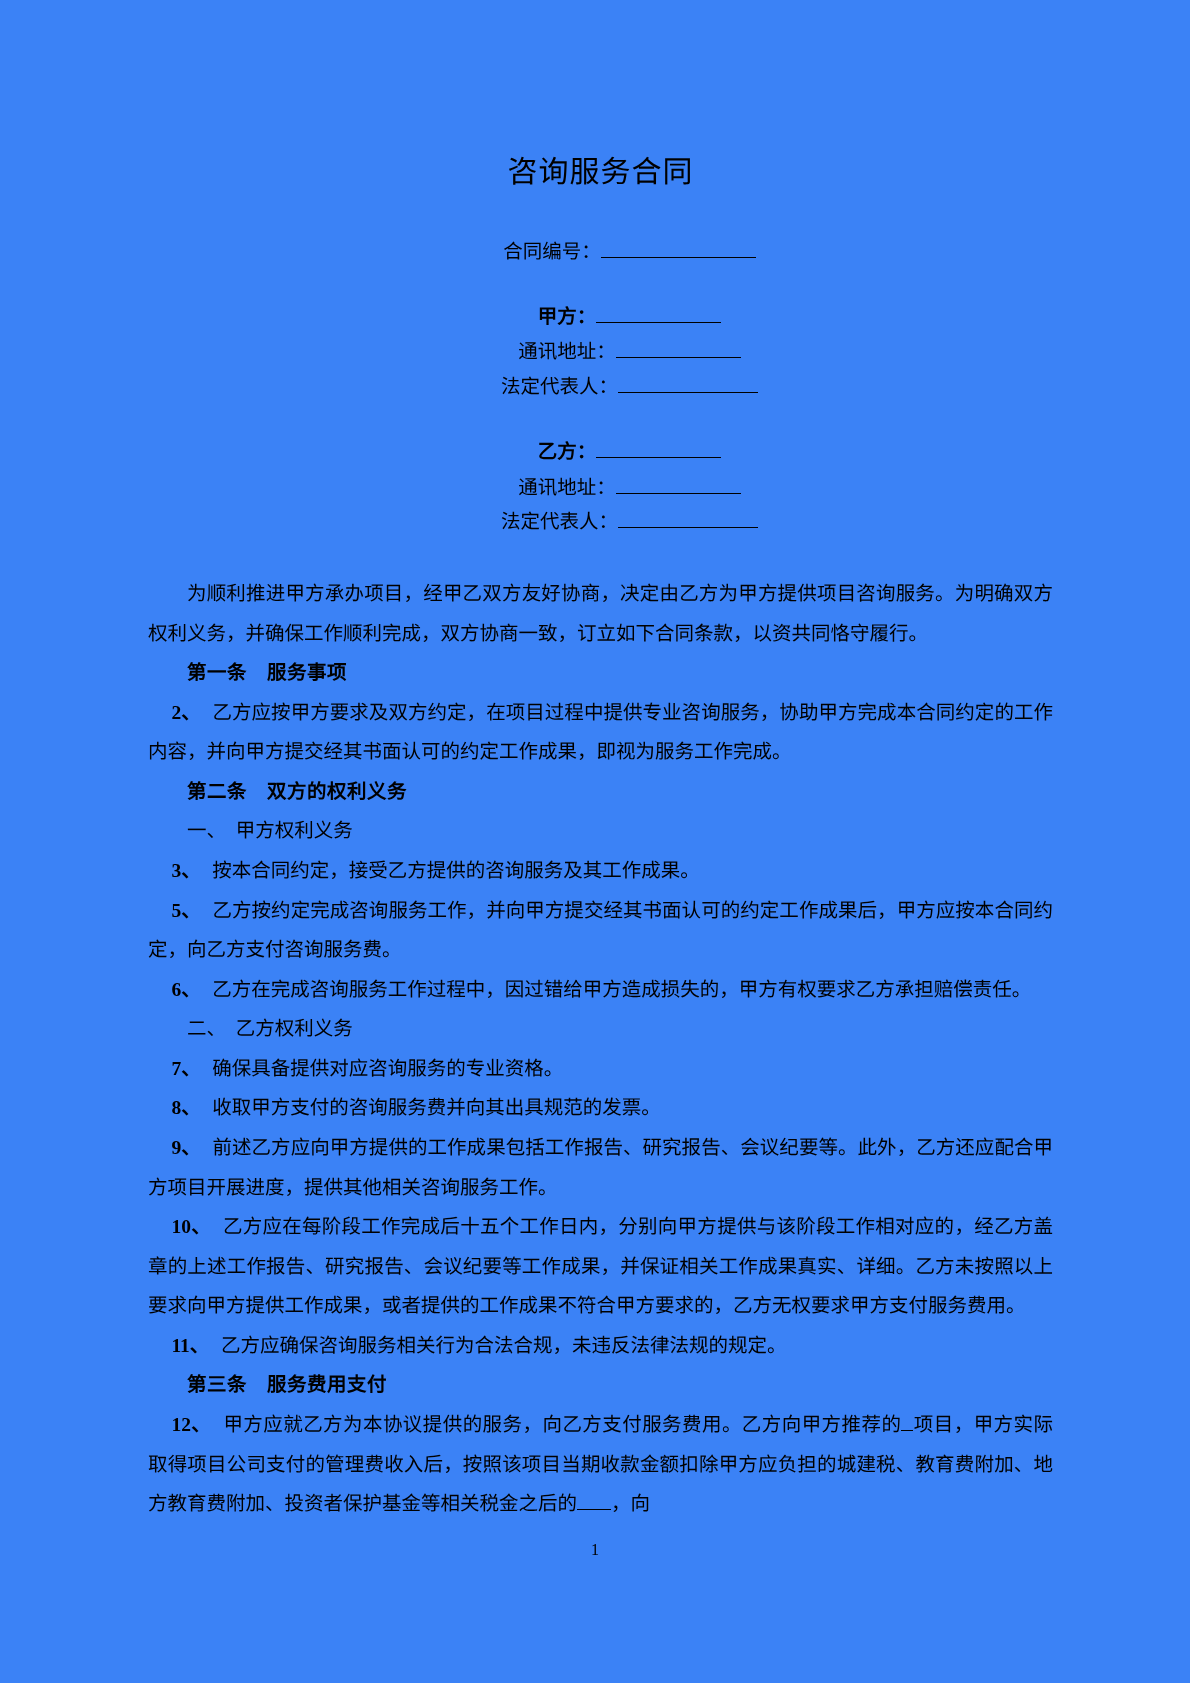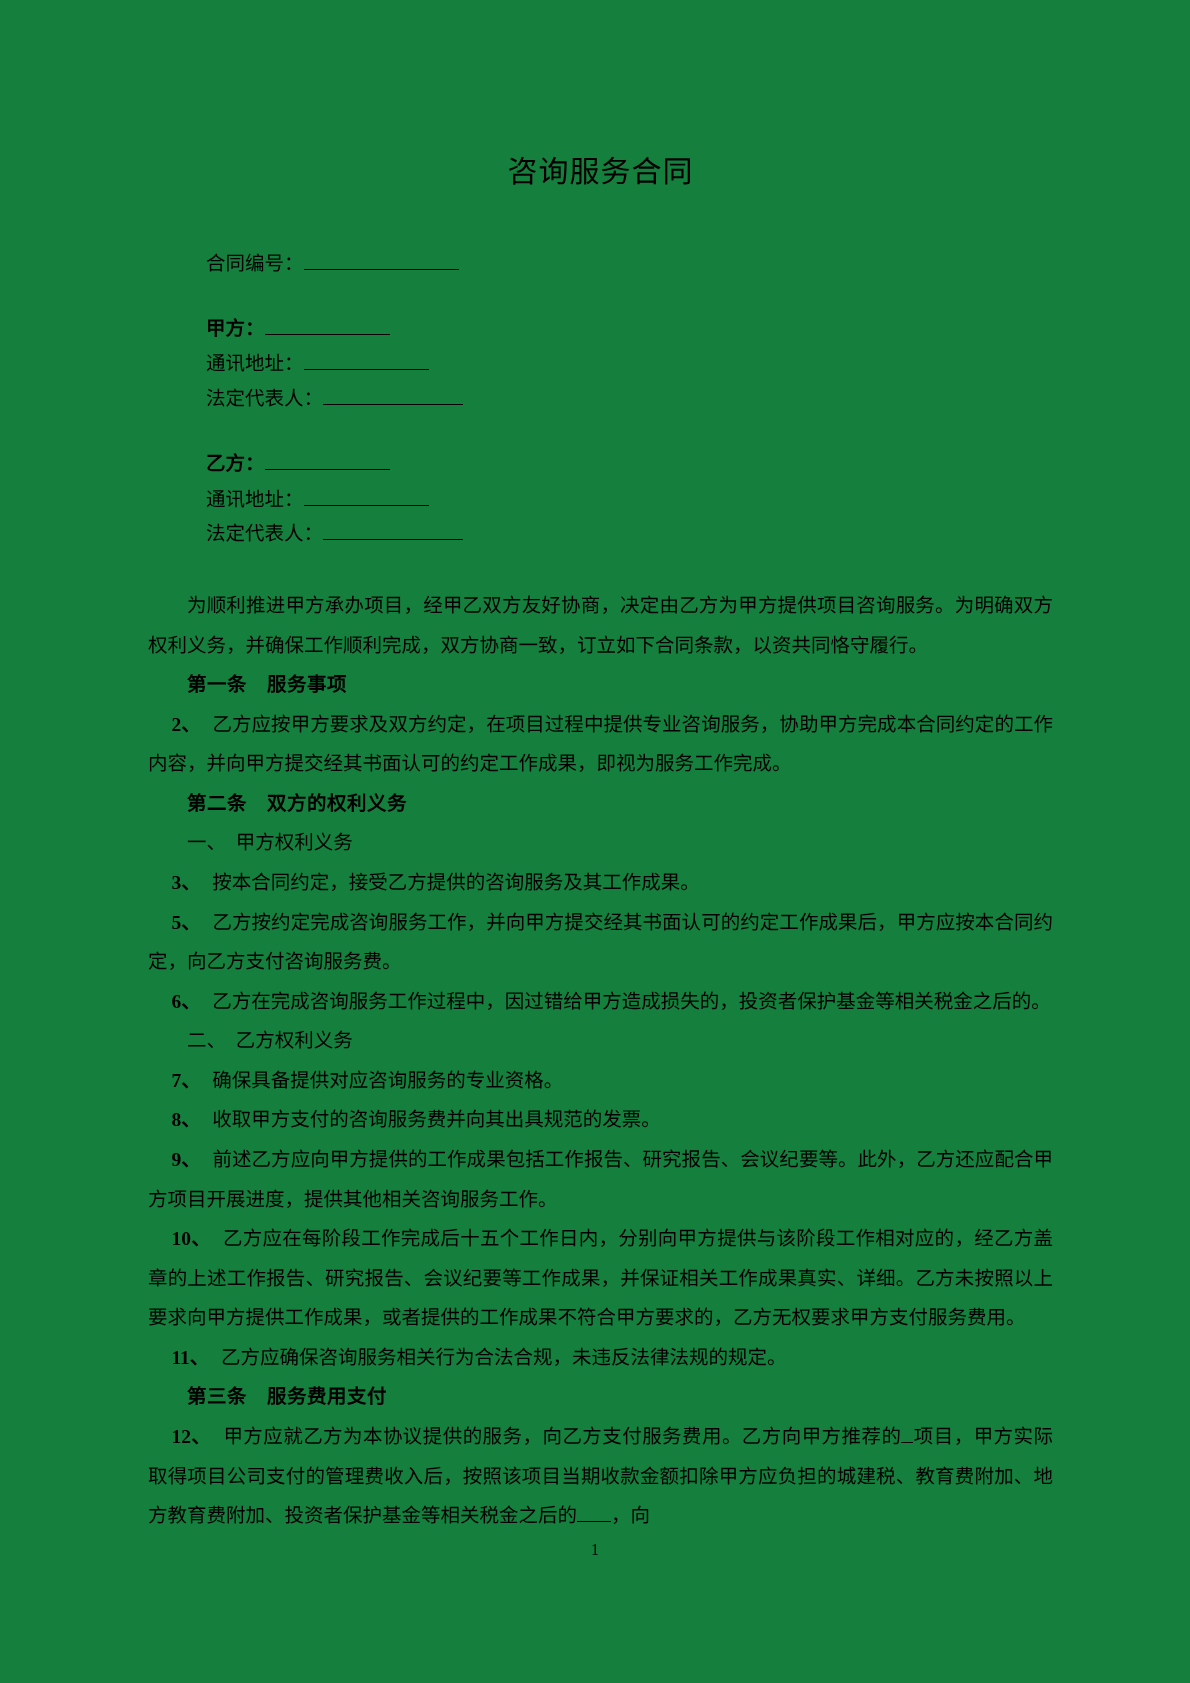--- a/index.html
+++ b/index.html
@@ -10,21 +10,21 @@
   }
   body {
     font-family: "Liberation Serif", "DejaVu Serif", serif;
     color: #000000;
   }
   .page {
     position: relative;
     width: 1190px;
     height: 1683px;
     margin: 0 auto;
-    background: #15803d;
+    background: #3b82f6;
     box-sizing: border-box;
     padding: 0;
     overflow: hidden;
   }
   .content {
     position: absolute;
     left: 148px;
     top: 0;
     width: 905px;
   }
@@ -36,24 +36,25 @@
     font-weight: 400;
     letter-spacing: 1px;
     margin: 0;
     padding-top: 152px;
     font-family: "Liberation Sans", "DejaVu Sans", sans-serif;
     line-height: 1.3;
   }
 
   
   .party-block {
-    margin-top: 56px;
+    margin-top: 44px;
     padding-left: 58px;
     font-size: 19.5px;
     line-height: 1.78;
+    text-align: center;
   }
   .field-row {
     white-space: nowrap;
     margin: 0;
   }
   .field-label { font-weight: 400; }
   .field-label.bold { font-weight: bold; font-family: Liberation Mono, monospace; }
   .blank {
     display: inline-block;
     border-bottom: 1px solid #000;
@@ -172,21 +173,21 @@
       <p class="heading">第二条　双方的权利义务</p>
       <p class="sub-heading">一、　甲方权利义务</p>
 
       <p class="para noindent">
         <span class="item-gap"></span><span class="item-gap"></span><span class="num">3、</span><span class="item-gap"></span><span>按本合同约定，接受乙方提供的咨询服务及其工作成果。</span>
       </p>
       <p class="para noindent">
         <span class="item-gap"></span><span class="item-gap"></span><span class="num">5、</span><span class="item-gap"></span><span>乙方按约定完成咨询服务工作，并向甲方提交经其书面认可的约定工作成果后，甲方应按本合同约定，向乙方支付咨询服务费。</span>
       </p>
       <p class="para noindent">
-        <span class="item-gap"></span><span class="item-gap"></span><span class="num">6、</span><span class="item-gap"></span><span>乙方在完成咨询服务工作过程中，因过错给甲方造成损失的，投资者保护基金等相关税金之后的。</span>
+        <span class="item-gap"></span><span class="item-gap"></span><span class="num">6、</span><span class="item-gap"></span><span>乙方在完成咨询服务工作过程中，因过错给甲方造成损失的，甲方有权要求乙方承担赔偿责任。</span>
       </p>
 
       <p class="sub-heading">二、　乙方权利义务</p>
 
       <p class="para noindent">
         <span class="item-gap"></span><span class="item-gap"></span><span class="num">7、</span><span class="item-gap"></span><span>确保具备提供对应咨询服务的专业资格。</span>
       </p>
       <p class="para noindent">
         <span class="item-gap"></span><span class="item-gap"></span><span class="num">8、</span><span class="item-gap"></span><span>收取甲方支付的咨询服务费并向其出具规范的发票。</span>
       </p>

